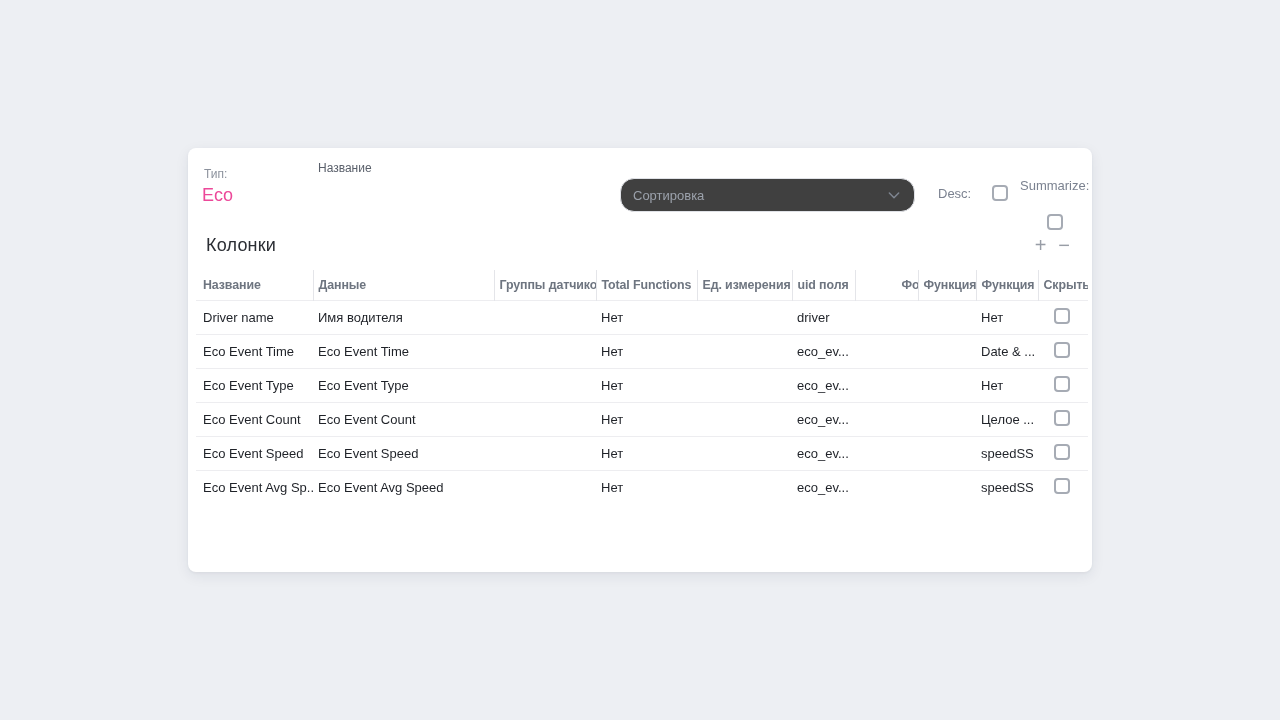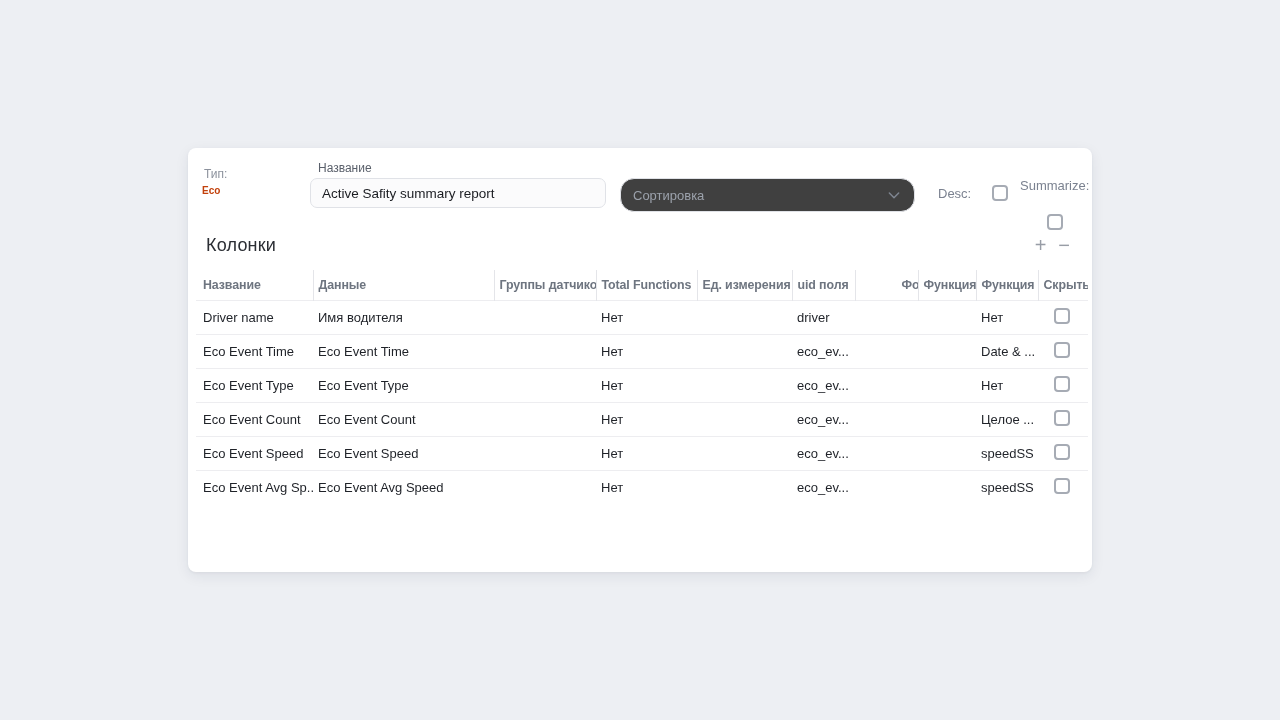--- a/index.html
+++ b/index.html
@@ -15,21 +15,21 @@
     width: 904px; height: 424px;
     background: #ffffff;
     border-radius: 8px;
     box-shadow: 0 4px 14px rgba(30,40,60,0.08), 0 1px 3px rgba(30,40,60,0.05);
     overflow: hidden;
   }
   
   .form-area { position: absolute; left: 0; top: 0; width: 100%; height: 84px; }
   .lbl-small { font-size: 12px; color: #8b919c; }
   .type-label { position: absolute; left: 16px; top: 19px; }
-  .type-value { position: absolute; left: 14px; top: 37px; font-size: 10px; font-weight: bold; color: #c2410c; }
+  .type-value { position: absolute; left: 14px; top: 37px; font-size: 18px; font-weight: normal; color: #ec4899; }
   .name-label { position: absolute; left: 130px; top: 13px; font-size: 12px; color: #5a606b; }
   .name-input {
     position: absolute; left: 122px; top: 30px;
     width: 296px; height: 30px;
     background: #fbfbfc;
     border: 1px solid #e0e2e7;
     border-radius: 7px;
     padding: 0 11px;
     font-family: "Liberation Sans", sans-serif;
     font-size: 13.5px; color: #1b1d22;
@@ -108,21 +108,20 @@
 </head>
 <body>
 
 <div class="card">
 
   <div class="form-area">
     <div class="lbl-small type-label">Тип:</div>
     <div class="type-value">Eco</div>
 
     <div class="name-label">Название</div>
-    <input class="name-input" type="text" value="Active Safity summary report" style="">
 
     <div class="sort-select">
       <span class="sort-placeholder">Сортировка</span>
       <svg class="chev" viewBox="0 0 24 24" fill="none" stroke="#7e8590" stroke-width="2.2" stroke-linecap="round" stroke-linejoin="round">
           <path d="M5 9l7 7 7-7"></path>
         </svg>
     </div>
 
     <div class="chk-wrap desc">
       <span class="chk-label">Desc:</span>

